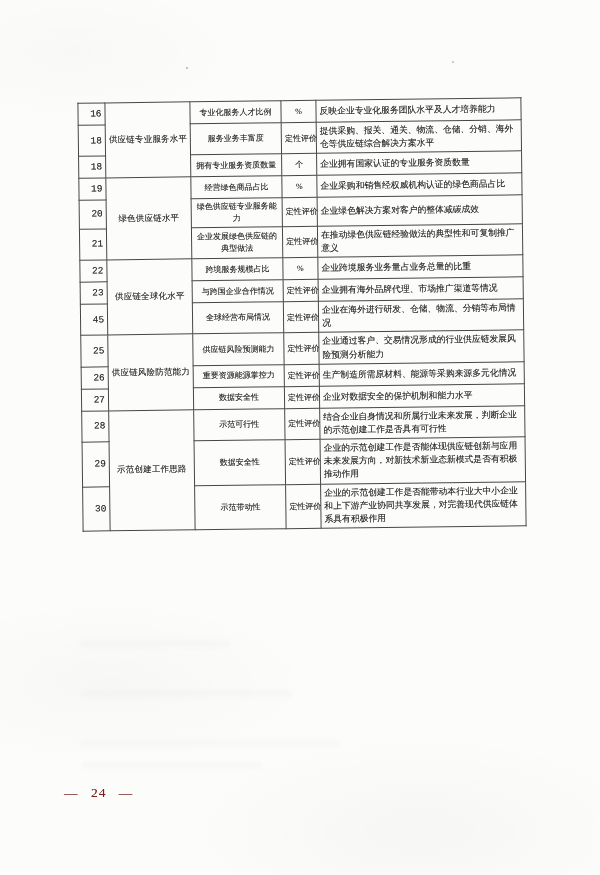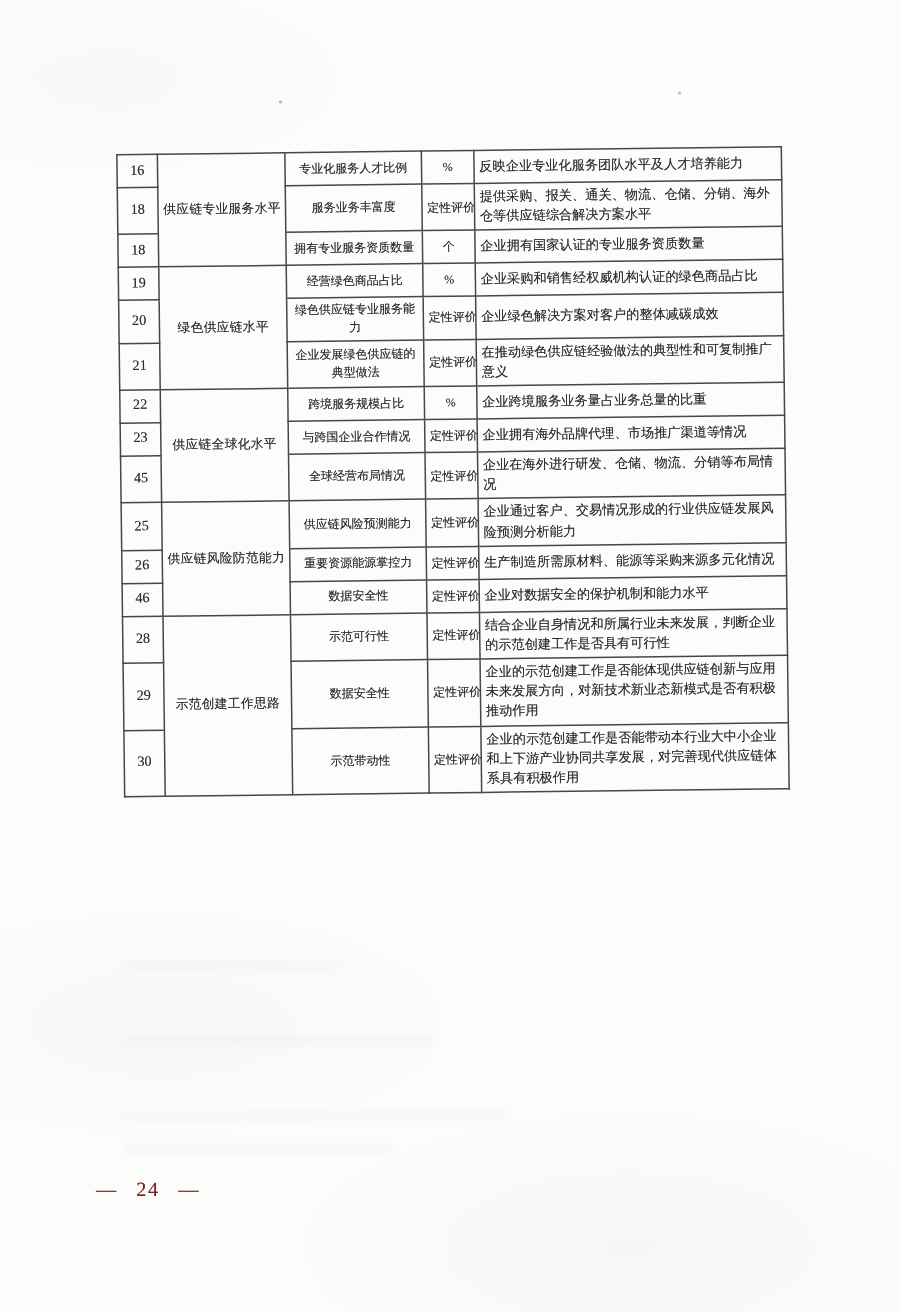--- a/index.html
+++ b/index.html
@@ -61,23 +61,23 @@
     text-shadow: 0 0 0.4px rgba(40,40,40,0.55);
   }
   table.indicator-table td {
     border: 1px solid #474745;
     padding: 2px 3px;
     height: 22px;
     vertical-align: middle;
     box-sizing: border-box;
   }
   td.cell-no {
-    text-align: center;
+    text-align: right;
     font-size: 9.5px;
-    font-family: Liberation Serif, serif;
+    font-family: Liberation Mono, monospace;
   }
   td.cell-category {
     text-align: center;
     font-size: 8.5px;
     letter-spacing: 0.2px;
     white-space: nowrap;
   }
   td.cell-indicator {
     text-align: center;
     font-size: 8px;
@@ -186,21 +186,21 @@
         <td class="cell-unit">定性评价</td>
         <td class="cell-description">企业通过客户、交易情况形成的行业供应链发展风险预测分析能力</td>
       </tr>
       <tr>
         <td class="cell-no">26</td>
         <td class="cell-indicator">重要资源能源掌控力</td>
         <td class="cell-unit">定性评价</td>
         <td class="cell-description">生产制造所需原材料、能源等采购来源多元化情况</td>
       </tr>
       <tr>
-        <td class="cell-no">46</td>
+        <td class="cell-no">27</td>
         <td class="cell-indicator">数据安全性</td>
         <td class="cell-unit">定性评价</td>
         <td class="cell-description">企业对数据安全的保护机制和能力水平</td>
       </tr>
       <tr>
         <td class="cell-no">28</td>
         <td class="cell-category" rowspan="3">示范创建工作思路</td>
         <td class="cell-indicator">示范可行性</td>
         <td class="cell-unit">定性评价</td>
         <td class="cell-description">结合企业自身情况和所属行业未来发展，判断企业的示范创建工作是否具有可行性</td>

